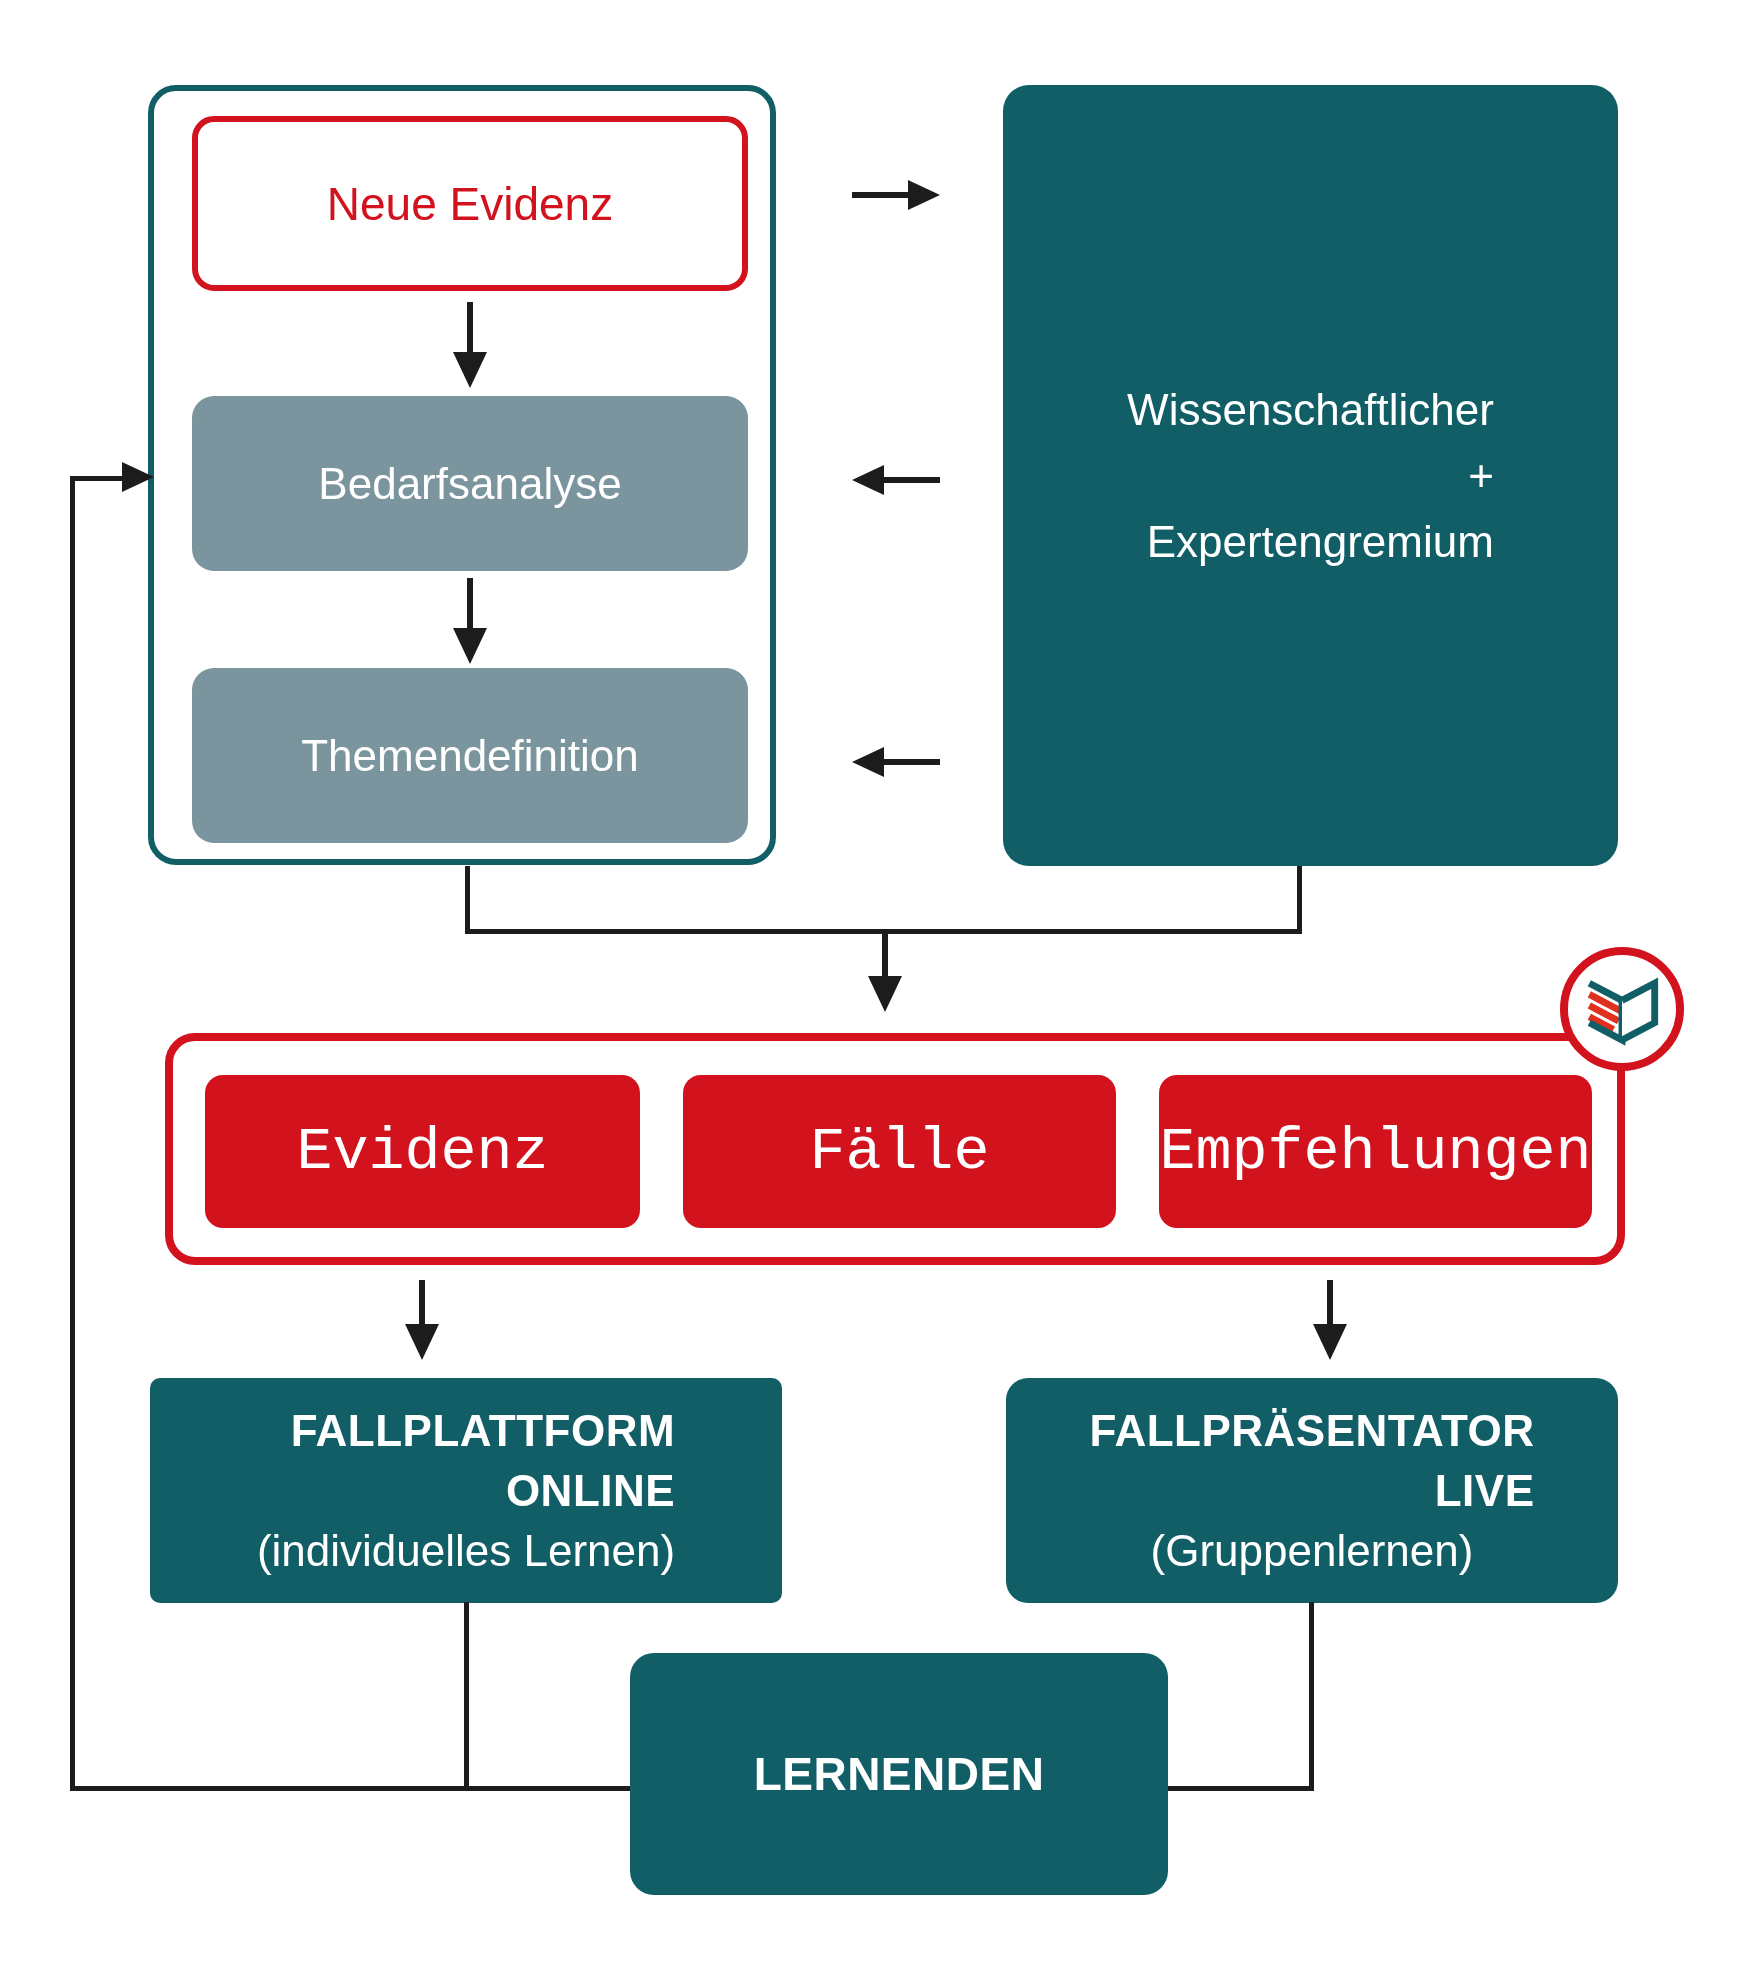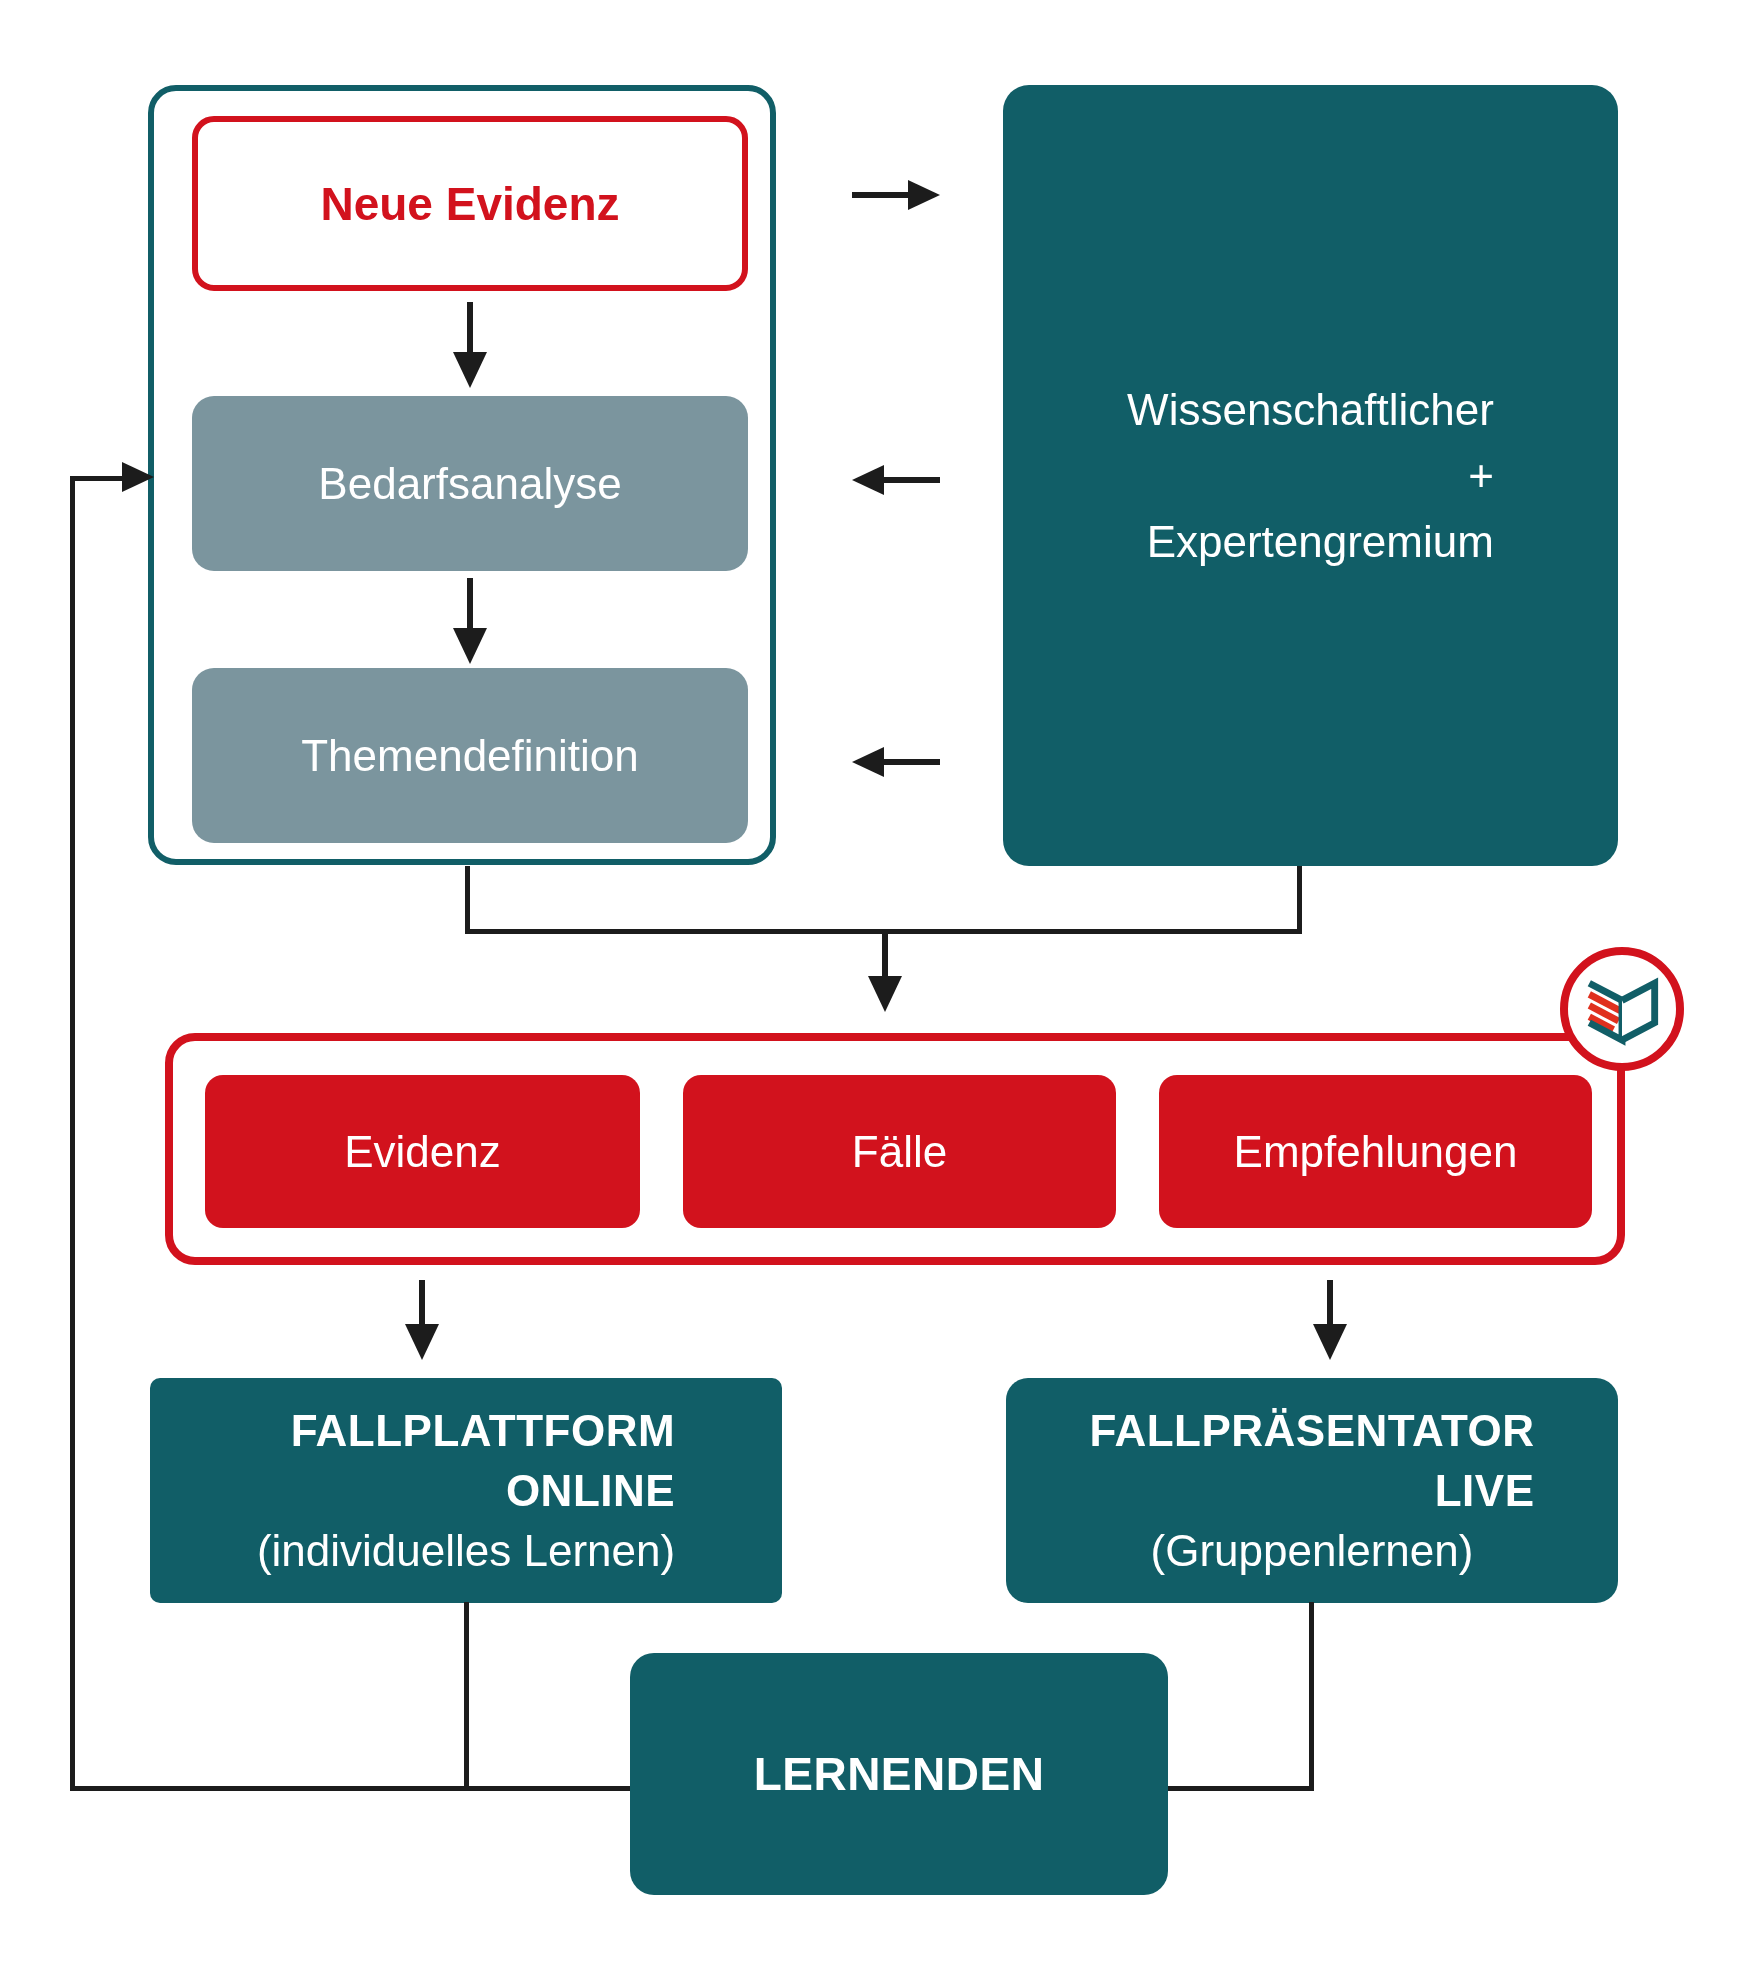--- a/index.html
+++ b/index.html
@@ -46,21 +46,22 @@
   .red-outline{
     position:absolute;
     border:8px solid #D2121D;
     border-radius:30px;
     background:#ffffff;
   }
   .red-box{
     background:#D2121D;
     border-radius:18px;
     color:#ffffff;
-    font-size:44px;
+    font-size:60px;
+    font-family:Liberation Mono, monospace;
   }
   .caps{font-weight:bold;letter-spacing:0.5px;}
   .bottom-node .line{display:block;line-height:60px;}
   .bottom-node .sub{display:block;line-height:60px;font-weight:normal;letter-spacing:0;}
   
   .vline,.hline{position:absolute;background:#1C1C1C;}
   .vline{width:5px;}
   .hline{height:5px;}
   .vstem{position:absolute;width:6px;background:#1C1C1C;}
   .hstem{position:absolute;height:6px;background:#1C1C1C;}
@@ -83,21 +84,21 @@
   }
   .logo-circle svg{width:86px;height:86px;}
 </style>
 </head>
 <body>
 
 <div class="canvas">
 
   <div class="stage-outline" style="left:148px;top:85px;width:628px;height:780px;"></div>
 
-  <div class="node evidence-box" style="left:192px;top:116px;width:556px;height:175px;font-weight:bold;">
+  <div class="node evidence-box" style="left:192px;top:116px;width:556px;height:175px;">
     <span>Neue Evidenz</span>
   </div>
 
   <div class="vstem" style="left:467px;top:302px;height:50px;"></div>
   <div class="head-down" style="left:453px;top:352px;"></div>
 
   <div class="node gray-box" style="left:192px;top:396px;width:556px;height:175px;">
     <span>Bedarfsanalyse</span>
   </div>
 

